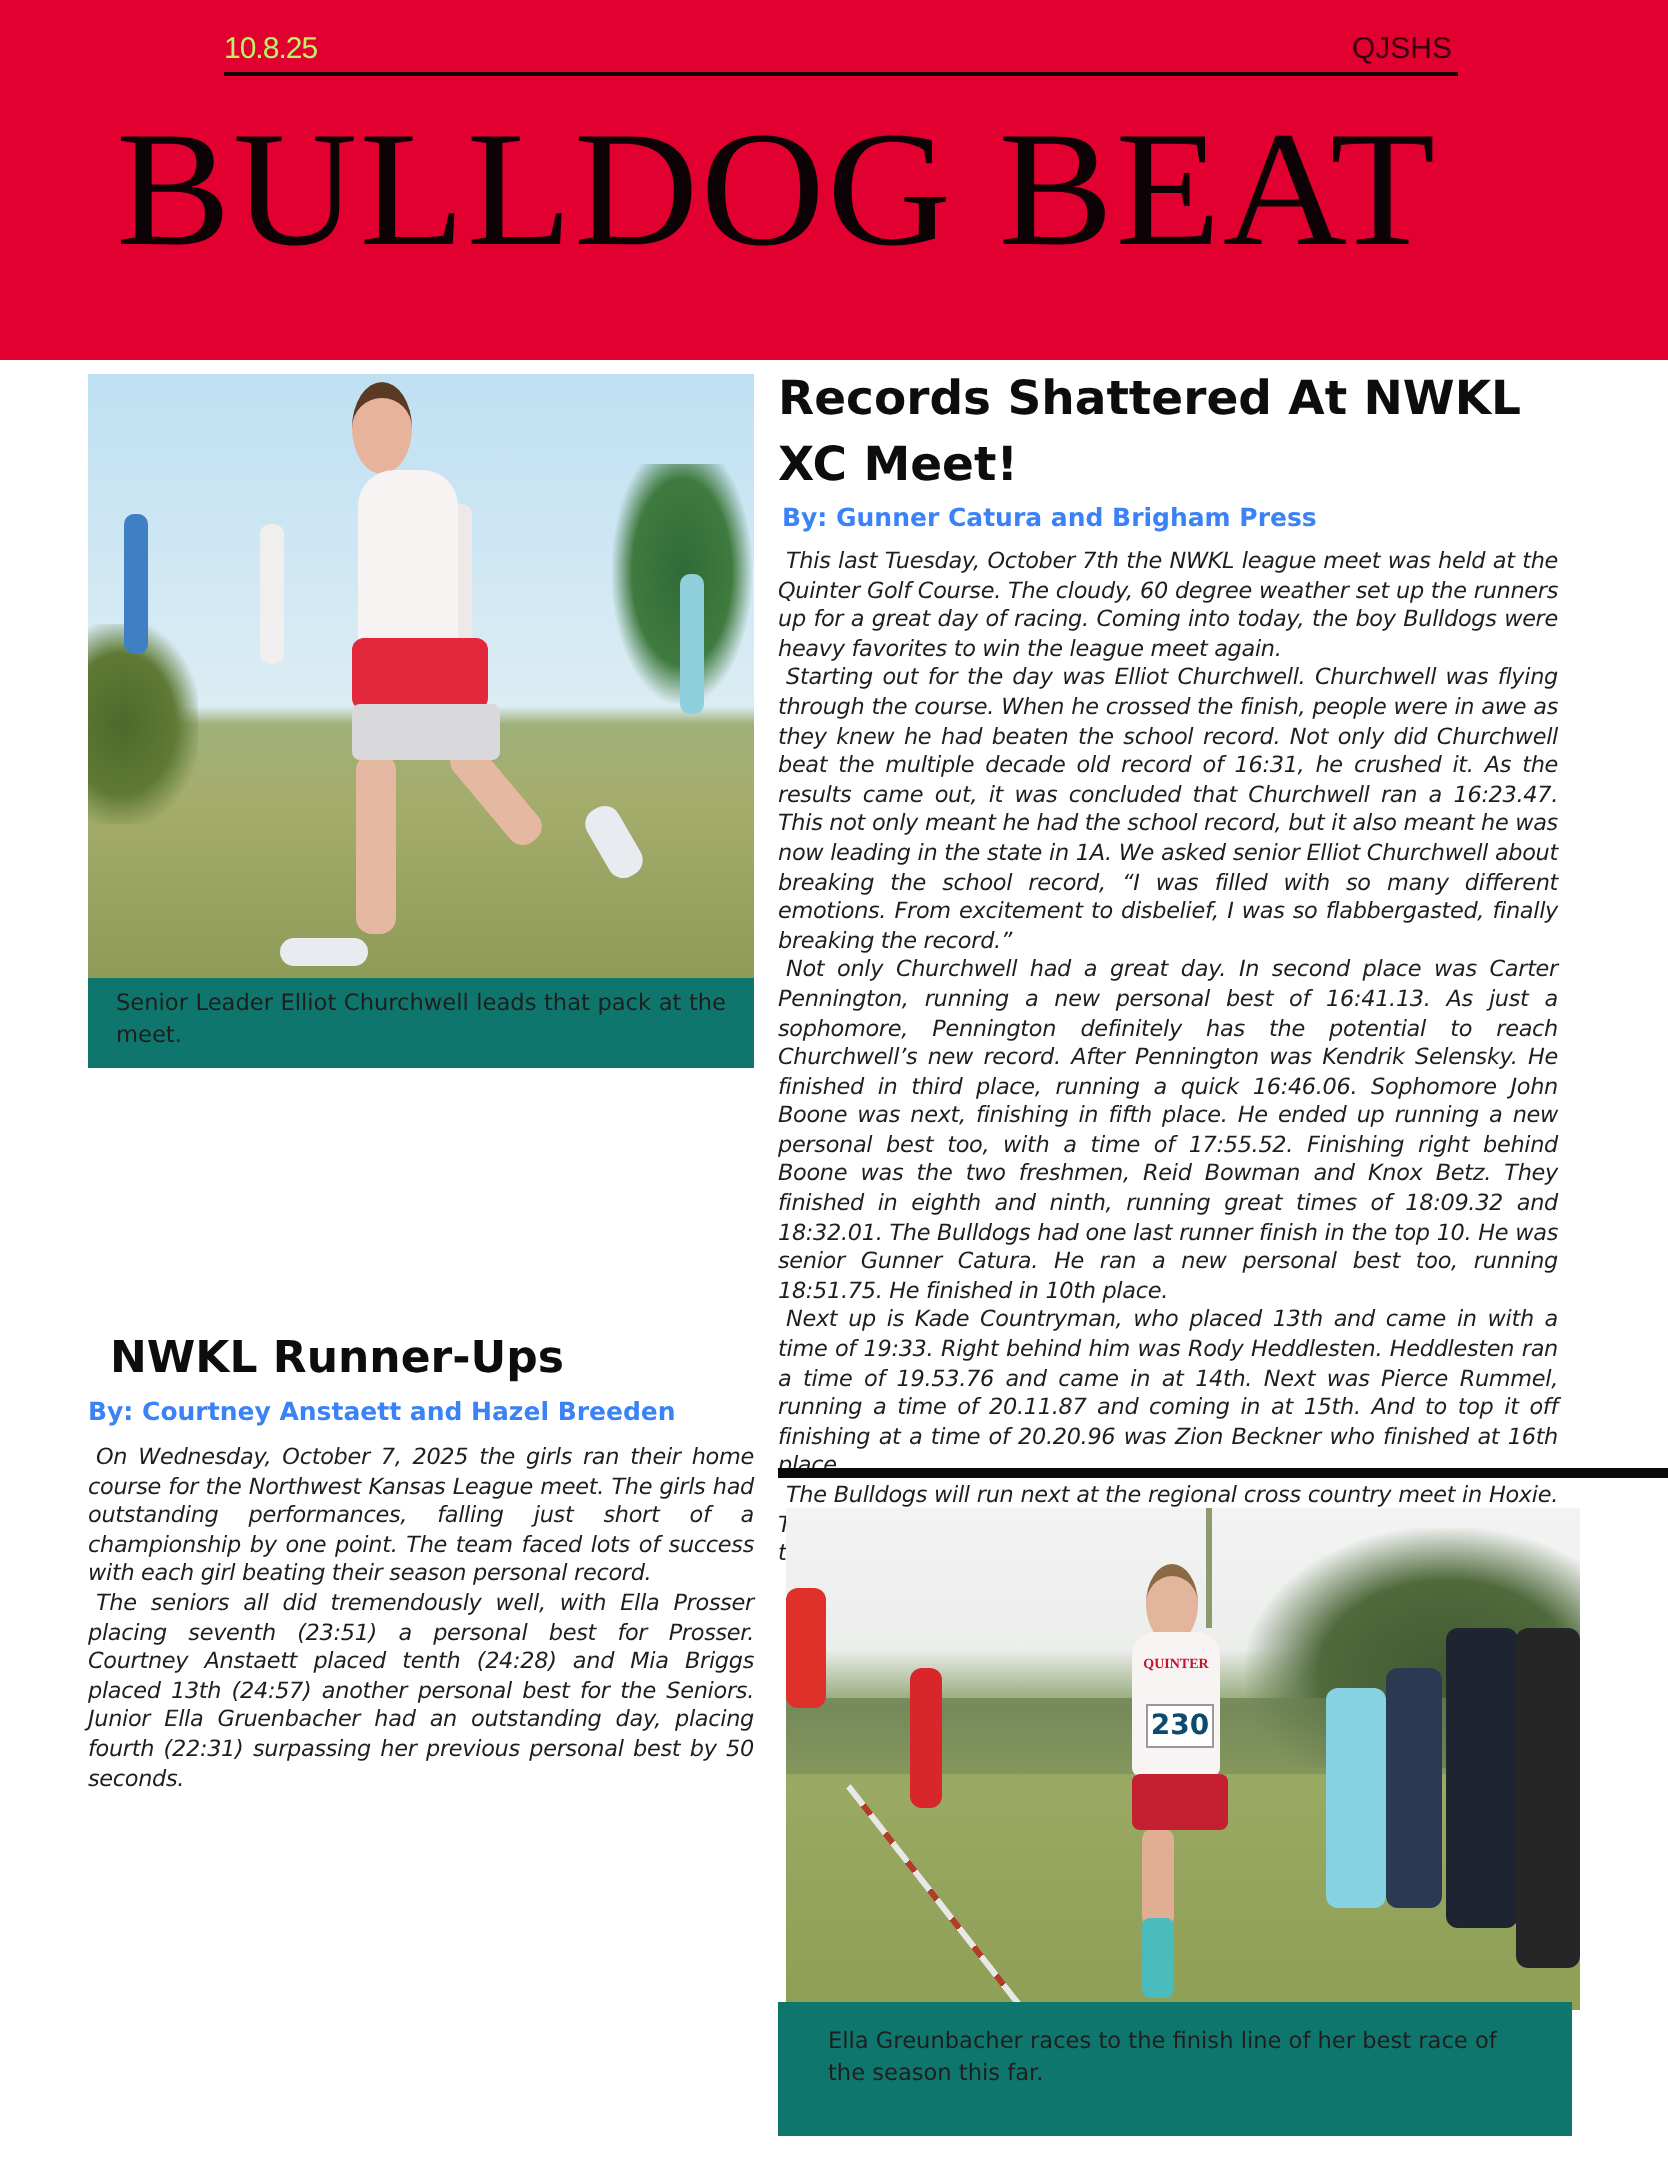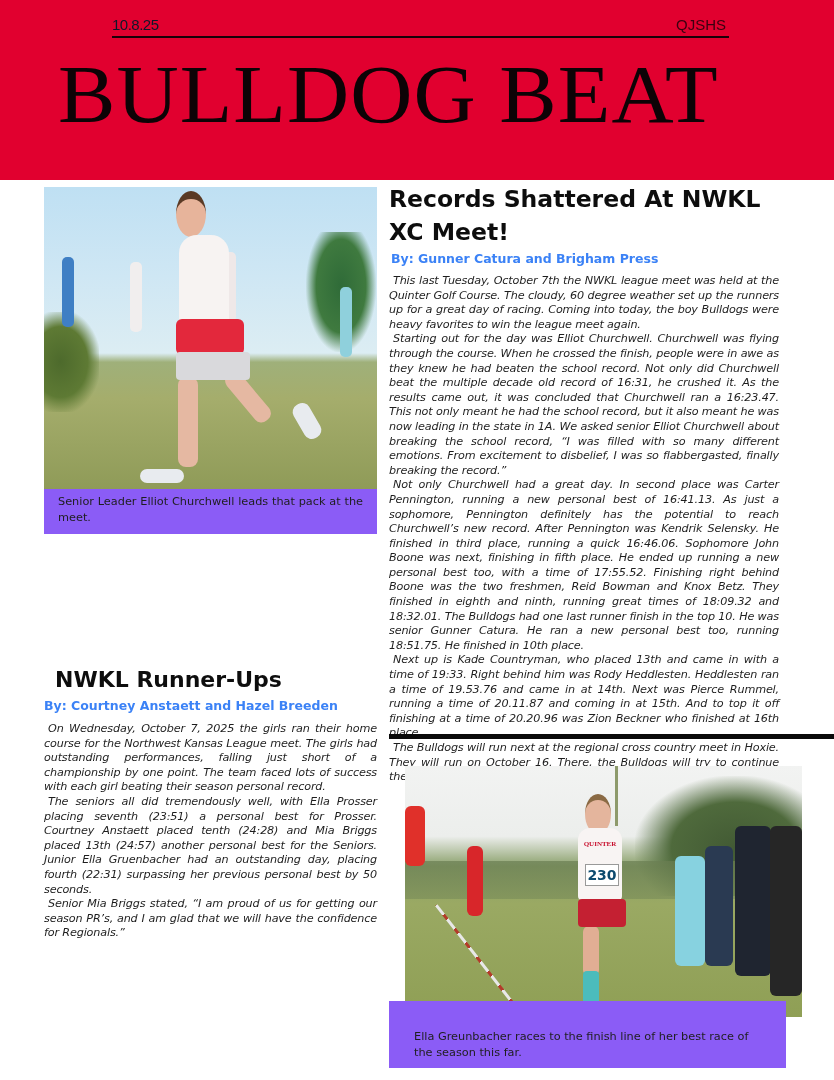--- a/index.html
+++ b/index.html
@@ -1,26 +1,26 @@
 <!DOCTYPE html>
 <html><head>
 <meta charset="utf-8">
 <style>
   html, body { margin:0; padding:0; }
   body { width:834px; height:1080px; position:relative; background:#ffffff; overflow:hidden;
          font-family:"DejaVu Sans", sans-serif; color:#1a1a1a; }
   .masthead { position:absolute; left:0; top:0; width:834px; height:180px; background:#e1002f; }
-  .mast-date { position:absolute; left:112px; top:16px; font-size:15px; color:#0f172a; font-family:"Liberation Sans", sans-serif; letter-spacing:-0.5px; }
+  .mast-date { position:absolute; left:112px; top:16px; font-size:15px; color:#bef264; font-family:"Liberation Sans", sans-serif; letter-spacing:-0.5px; }
   .mast-school { position:absolute; left:676px; top:16px; font-size:15px; color:#3a0010; font-family:"Liberation Sans", sans-serif; }
   .mast-rule { position:absolute; left:112px; top:36px; width:617px; height:2px; background:#1a0008; }
   .mast-title { position:absolute; left:58px; top:50px; width:730px; font-family:"Liberation Serif", serif; font-size:82px;
                 line-height:90px; color:#0d0306; letter-spacing:1px; transform:scaleX(1.05); transform-origin:left top; white-space:nowrap; }
 
   .photo { position:absolute; overflow:hidden; }
-  .caption { position:absolute; background:#8b5cf6; font-size:11.3px; line-height:15.5px; color:#1e1e1e; box-sizing:border-box; text-align:justify; }
+  .caption { position:absolute; background:#0f766e; font-size:11.3px; line-height:15.5px; color:#1e1e1e; box-sizing:border-box; text-align:justify; }
 
   
   #photo1 { left:44px; top:187px; width:333px; height:302px;
     background:linear-gradient(180deg,#bfe0f3 0%,#cfe7f4 30%,#dcedf3 55%,#9fb07a 58%,#a5ad6c 70%,#8f9b58 100%); }
   #photo1 .tree { position:absolute; left:262px; top:45px; width:70px; height:120px; background:radial-gradient(ellipse at 50% 45%,#2f6b38 0%,#3f7a3f 50%,rgba(63,122,63,0) 72%); }
   #photo1 .bush { position:absolute; left:0px; top:125px; width:55px; height:100px; background:radial-gradient(ellipse at 30% 50%,#4d6a2c 0%,#5e7a34 50%,rgba(94,122,52,0) 75%); }
   #photo1 .runner-torso { position:absolute; left:135px; top:48px; width:50px; height:90px; background:#f7f3f2; border-radius:18px 18px 6px 6px; }
   #photo1 .runner-shorts { position:absolute; left:132px; top:132px; width:68px; height:36px; background:#e3283c; border-radius:6px; }
   #photo1 .runner-tights { position:absolute; left:132px; top:165px; width:74px; height:28px; background:#d9d9dc; border-radius:4px; }
   #photo1 .runner-head { position:absolute; left:132px; top:4px; width:30px; height:38px; background:#e7b49b; border-radius:50%; border-top:8px solid #5a3a25; }
@@ -93,37 +93,36 @@
   <p>The Bulldogs will run next at the regional cross country meet in Hoxie. They will run on October 16. There, the Bulldogs will try to continue their success.</p>
 </div>
 
 <div class="black-rule"></div>
 
 <h2 class="headline" style="left:55px;top:665px;font-size:22px;line-height:30px;margin:0;">NWKL Runner-Ups</h2>
 <div class="byline" style="left:44px;top:698px;">By: Courtney Anstaett and Hazel Breeden</div>
 <div class="body-text" style="left:44px;top:722px;width:333px;">
   <p>On Wednesday, October 7, 2025 the girls ran their home course for the Northwest Kansas League meet. The girls had outstanding performances, falling just short of a championship by one point. The team faced lots of success with each girl beating their season personal record.</p>
   <p> The seniors all did tremendously well, with Ella Prosser placing seventh (23:51) a personal best for Prosser. Courtney Anstaett placed tenth (24:28) and Mia Briggs placed 13th (24:57) another personal best for the Seniors. Junior Ella Gruenbacher had an outstanding day, placing fourth (22:31) surpassing her previous personal best by 50 seconds.</p>
-  <p>Senior Mia Briggs stated, “I am proud of us for getting our season PR’s, and I am glad that we will have the confidence for Regionals.”</p>
 </div>
 
-<figure class="photo" id="photo2" style="margin:16px;">
+<figure class="photo" id="photo2" style="margin:4px;">
   <div class="trees"></div>
   <div class="hedge"></div>
   <div class="pole"></div>
   <div class="line"></div>
   <div class="spectator" style="left:0;top:40px;width:20px;height:60px;background:#e0302a;"></div>
   <div class="spectator" style="left:62px;top:80px;width:16px;height:70px;background:#d8262a;"></div>
   <div class="spectator" style="left:270px;top:90px;width:30px;height:110px;background:#87d2e0;"></div>
   <div class="spectator" style="left:300px;top:80px;width:28px;height:120px;background:#2a3a52;"></div>
   <div class="spectator" style="left:330px;top:60px;width:36px;height:150px;background:#1f2530;"></div>
   <div class="spectator" style="left:365px;top:60px;width:32px;height:170px;background:#262626;"></div>
   <div class="girl-leg"></div>
   <div class="girl-sock"></div>
   <div class="girl-head"></div>
   <div class="girl-top"></div>
   <div class="jersey-text">QUINTER</div>
   <div class="bib">230</div>
   <div class="girl-shorts"></div>
 </figure>
-<div class="caption" style="left:389px;top:1001px;width:397px;height:67px;padding:28px 24px 0 25px;text-align:left;">
+<div class="caption" style="left:389px;top:1001px;width:397px;height:67px;padding:12px 24px 0 25px;text-align:left;">
   <span>Ella Greunbacher races to the finish line of her best race of the season this far.</span>
 </div>
 
 </body></html>

